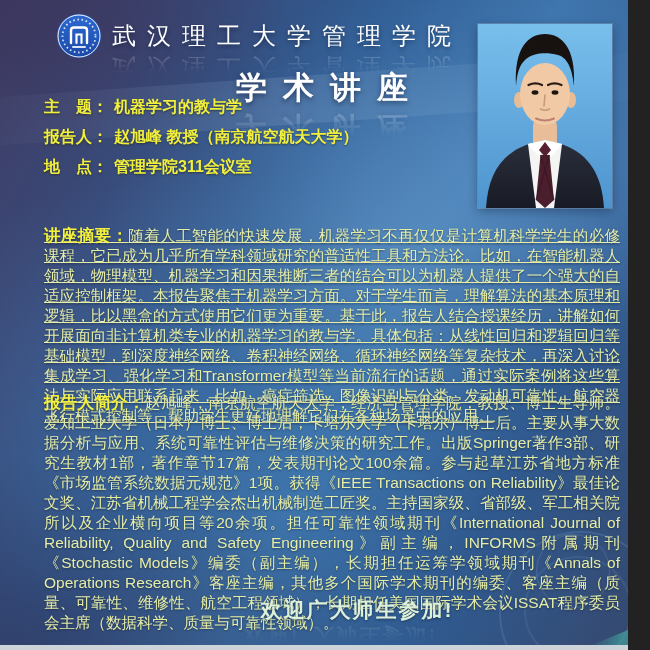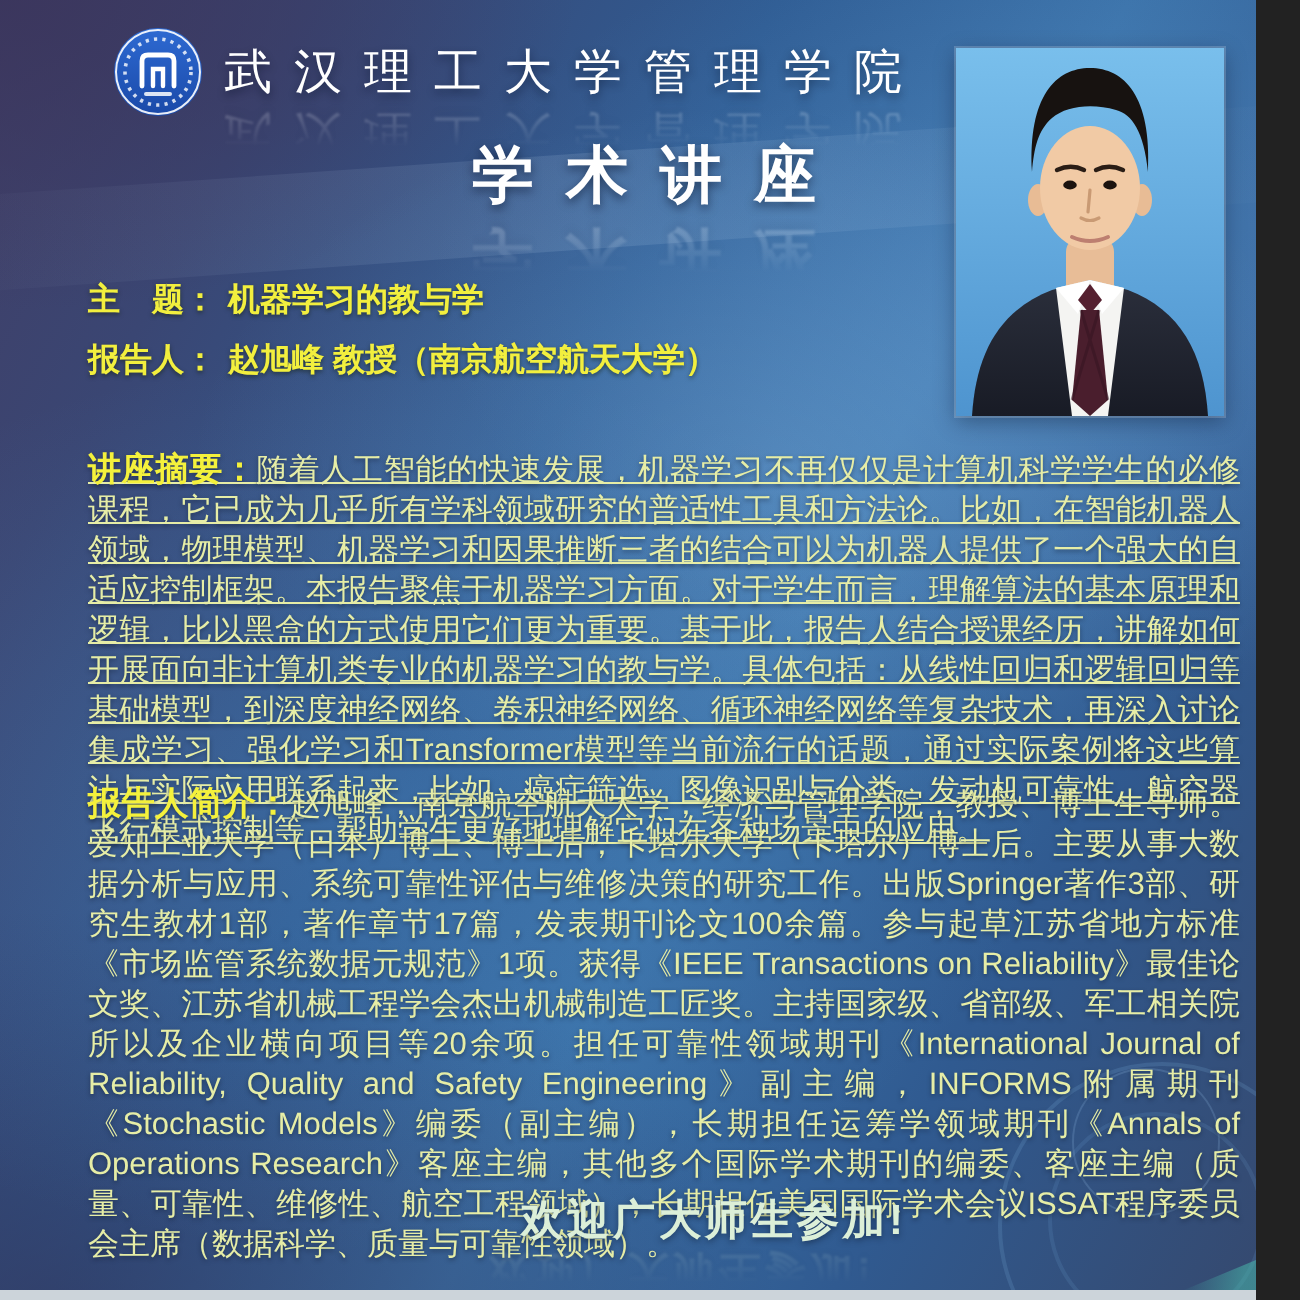--- a/index.html
+++ b/index.html
@@ -56,21 +56,20 @@
     box-shadow:0 0 0 1px rgba(255,255,255,0.18), 0 3px 10px rgba(0,10,30,0.35);
   }
   .speaker-photo svg { display:block; }
 
   
   .info { position:absolute; left:44px; top:92px; }
   .info-row { height:30px; line-height:30px; white-space:nowrap; }
   .info-label, .info-value {
     color:#F2EF3E; font-weight:bold; font-size:16px;
     text-shadow:0 1px 2px rgba(20,30,10,0.55);
-    margin-top:44px;
   }
   .info-label { display:inline-block; margin-right:6px; }
 
   
   .para {
     position:absolute; left:44px; width:576px; margin:0;
     font-size:15.5px; line-height:20px; color:#E6EDA6; text-align:justify;
     text-shadow:0 1px 2px rgba(15,25,45,0.5);
   }
   .abstract { top:225px;text-decoration:underline; }
@@ -156,20 +155,23 @@
     </svg>
   </div>
 
   <div class="info">
     <div class="info-row">
       <span class="info-label">主　题：</span><span class="info-value">机器学习的教与学</span>
     </div>
     <div class="info-row">
       <span class="info-label">报告人：</span><span class="info-value">赵旭峰 教授（南京航空航天大学）</span>
     </div>
+    <div class="info-row">
+      <span class="info-label">地　点：</span><span class="info-value">管理学院311会议室</span>
+    </div>
   </div>
 
   <p class="para abstract">
     <span class="para-label">讲座摘要：</span><span class="para-text">随着人工智能的快速发展，机器学习不再仅仅是计算机科学学生的必修课程，它已成为几乎所有学科领域研究的普适性工具和方法论。比如，在智能机器人领域，物理模型、机器学习和因果推断三者的结合可以为机器人提供了一个强大的自适应控制框架。本报告聚焦于机器学习方面。对于学生而言，理解算法的基本原理和逻辑，比以黑盒的方式使用它们更为重要。基于此，报告人结合授课经历，讲解如何开展面向非计算机类专业的机器学习的教与学。具体包括：从线性回归和逻辑回归等基础模型，到深度神经网络、卷积神经网络、循环神经网络等复杂技术，再深入讨论集成学习、强化学习和Transformer模型等当前流行的话题，通过实际案例将这些算法与实际应用联系起来，比如，癌症筛选、图像识别与分类、发动机可靠性、航空器飞行模式控制等，帮助学生更好地理解它们在各种场景中的应用。</span>
   </p>
 
   <p class="para bio">
     <span class="para-label">报告人简介：</span><span class="para-text">赵旭峰，南京航空航天大学，经济与管理学院，教授、博士生导师。爱知工业大学（日本）博士、博士后，卡塔尔大学（卡塔尔）博士后。主要从事大数据分析与应用、系统可靠性评估与维修决策的研究工作。出版Springer著作3部、研究生教材1部，著作章节17篇，发表期刊论文100余篇。参与起草江苏省地方标准《市场监管系统数据元规范》1项。获得《IEEE Transactions on Reliability》最佳论文奖、江苏省机械工程学会杰出机械制造工匠奖。主持国家级、省部级、军工相关院所以及企业横向项目等20余项。担任可靠性领域期刊《International Journal of Reliability, Quality and Safety Engineering》副主编，INFORMS附属期刊《Stochastic Models》编委（副主编），长期担任运筹学领域期刊《Annals of Operations Research》客座主编，其他多个国际学术期刊的编委、客座主编（质量、可靠性、维修性、航空工程领域），长期担任美国国际学术会议ISSAT程序委员会主席（数据科学、质量与可靠性领域）。</span>
   </p>
 

